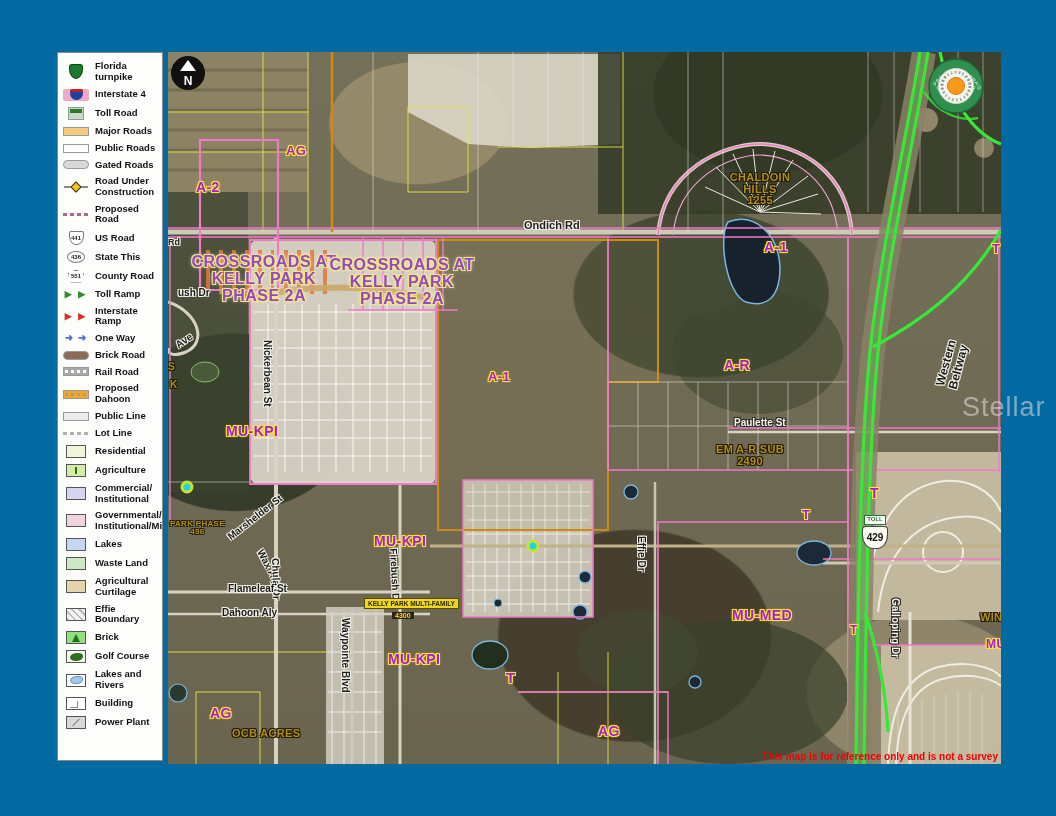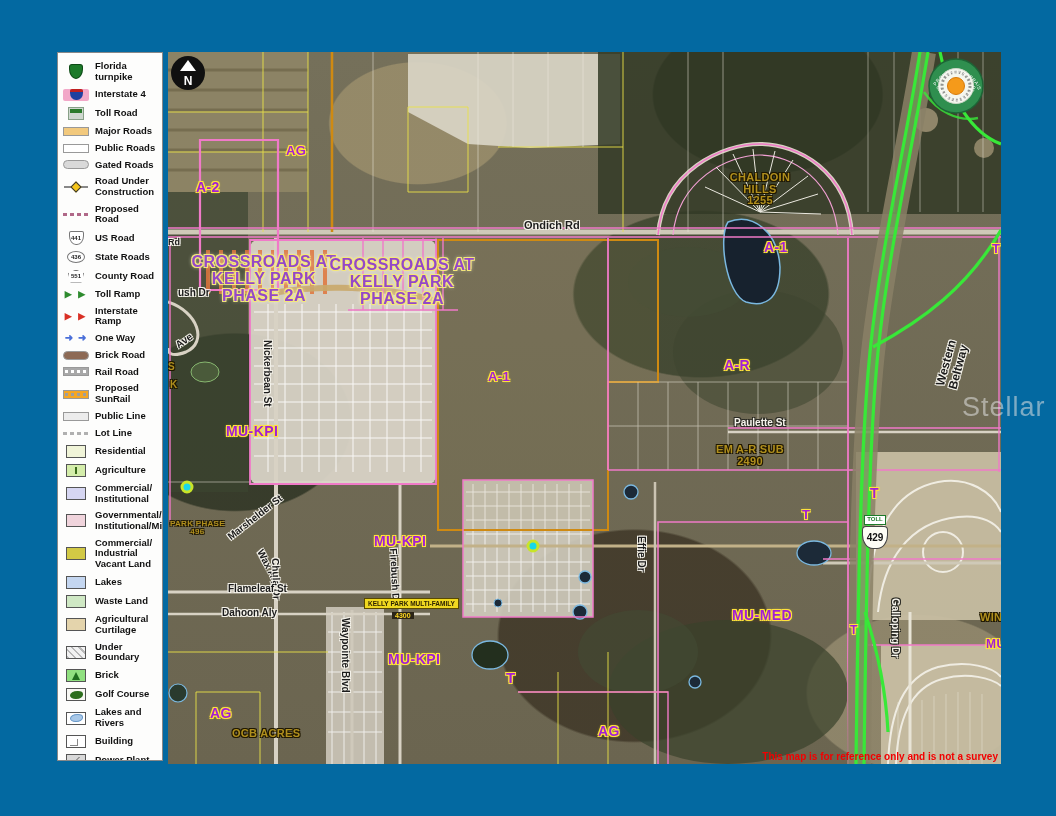--- a/index.html
+++ b/index.html
@@ -161,21 +161,21 @@
         <div class="lg-row">
           <span class="lg-ic">
             <span class="ic-us">441</span>
           </span>
           <span class="lg-lb">US Road</span>
         </div>
         <div class="lg-row">
           <span class="lg-ic">
             <span class="ic-oval">436</span>
           </span>
-          <span class="lg-lb">State Roads</span>
+          <span class="lg-lb">State This</span>
         </div>
         <div class="lg-row">
           <span class="lg-ic">
             <span class="ic-pent">551</span>
           </span>
           <span class="lg-lb">County Road</span>
         </div>
         <div class="lg-row">
           <span class="lg-ic">
             <span class="ic-arrows" style="color:#2e8b2e">▶ ▶</span>
@@ -207,21 +207,21 @@
             </span>
           </span>
           <span class="lg-lb">Rail Road</span>
         </div>
         <div class="lg-row">
           <span class="lg-ic">
             <span class="ic-bar" style="background:#f5a623">
               <i class="ties" style="background:repeating-linear-gradient(90deg,#9e9e9e 0 3px,transparent 3px 6px)"></i>
             </span>
           </span>
-          <span class="lg-lb">Proposed SunRail</span>
+          <span class="lg-lb">Proposed Dahoon</span>
         </div>
         <div class="lg-row">
           <span class="lg-ic">
             <span class="ic-bar" style="background:#ececec"></span>
           </span>
           <span class="lg-lb">Public Line</span>
         </div>
         <div class="lg-row">
           <span class="lg-ic">
             <span class="ic-dash" style="background:repeating-linear-gradient(90deg,#b0b0b0 0 4px,transparent 4px 7px)"></span>
@@ -249,47 +249,41 @@
           <span class="lg-lb">Commercial/ Institutional</span>
         </div>
         <div class="lg-row">
           <span class="lg-ic">
             <span class="ic-box" style="background:#f0d4dc"></span>
           </span>
           <span class="lg-lb">Governmental/ Institutional/Misc</span>
         </div>
         <div class="lg-row">
           <span class="lg-ic">
-            <span class="ic-box" style="background:#d2c945"></span>
-          </span>
-          <span class="lg-lb">Commercial/ Industrial Vacant Land</span>
-        </div>
-        <div class="lg-row">
-          <span class="lg-ic">
             <span class="ic-box" style="background:#c4d6f0"></span>
           </span>
           <span class="lg-lb">Lakes</span>
         </div>
         <div class="lg-row">
           <span class="lg-ic">
             <span class="ic-box" style="background:#cfe8c4"></span>
           </span>
           <span class="lg-lb">Waste Land</span>
         </div>
         <div class="lg-row">
           <span class="lg-ic">
             <span class="ic-box" style="background:#e4d4ac"></span>
           </span>
           <span class="lg-lb">Agricultural Curtilage</span>
         </div>
         <div class="lg-row">
           <span class="lg-ic">
             <span class="ic-box hatch"></span>
           </span>
-          <span class="lg-lb">Under Boundary</span>
+          <span class="lg-lb">Effie Boundary</span>
         </div>
         <div class="lg-row">
           <span class="lg-ic">
             <span class="ic-box" style="background:#90e080">
               <i class="tree"></i>
             </span>
           </span>
           <span class="lg-lb">Brick</span>
         </div>
         <div class="lg-row">

